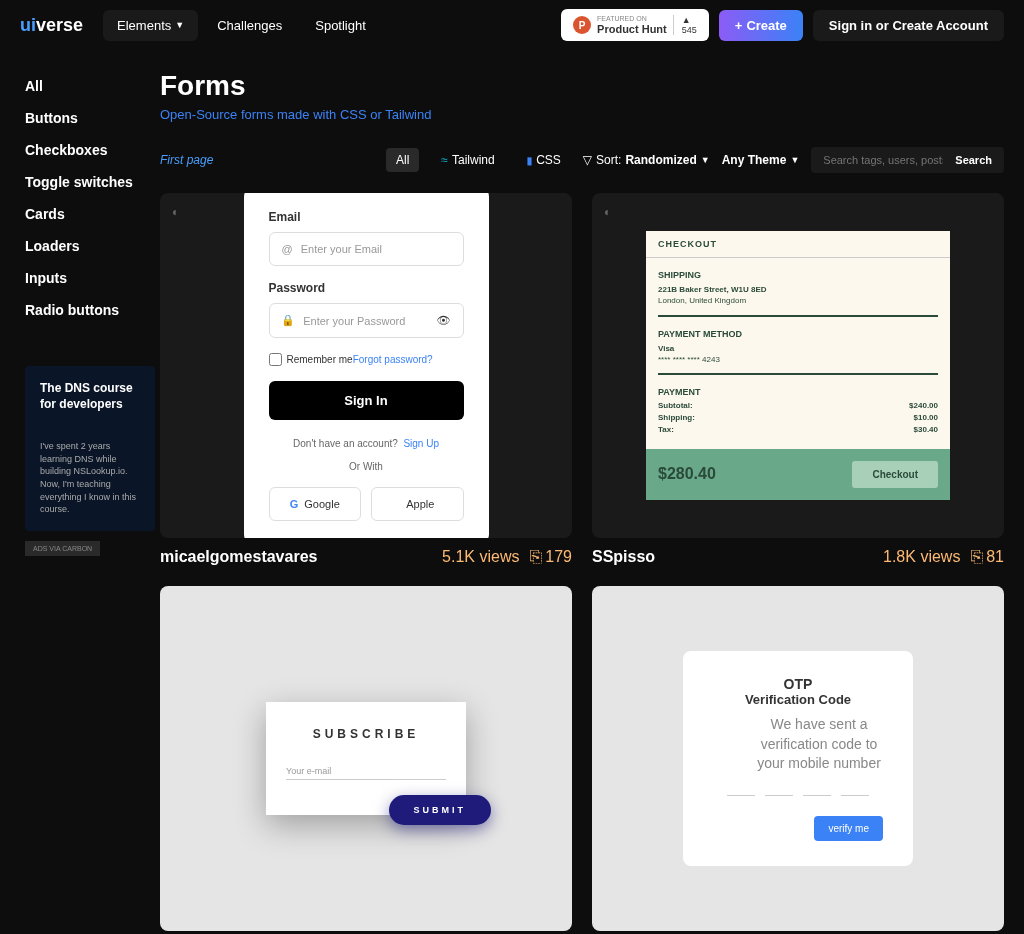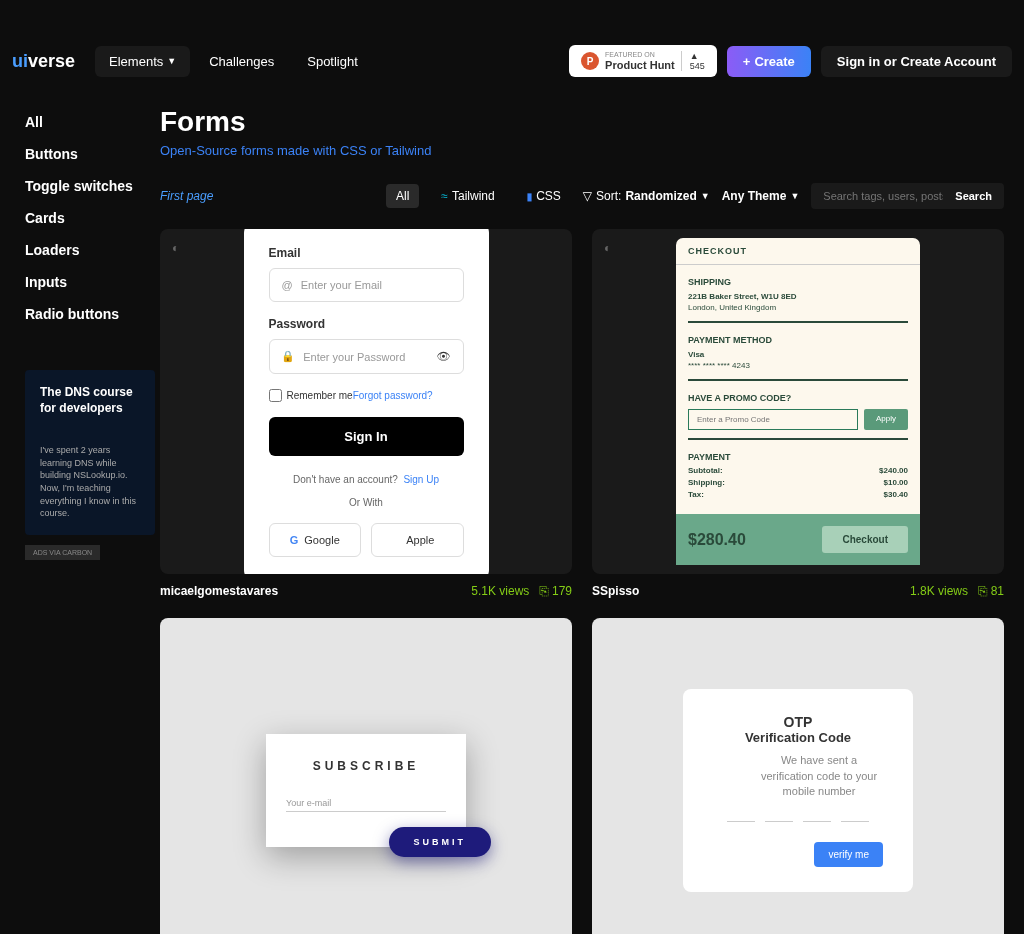--- a/index.html
+++ b/index.html
@@ -1,19 +1,19 @@
 <!DOCTYPE html>
 <html><head>
 <meta charset="utf-8">
 <style>
 * { margin: 0; padding: 0; box-sizing: border-box; }
 body { background: #0d0d0d; color: #fff; font-family: -apple-system, BlinkMacSystemFont, 'Segoe UI', sans-serif; width: 1024px; }
 
 
-.header { display: flex; align-items: center; padding: 10px 12px; height: 50px; margin-top: 36px; }
+.header { display: flex; align-items: center; padding: 10px 20px; height: 50px; }
 .logo { font-weight: bold; font-size: 18px; margin-right: 20px; }
 .logo .ui { color: #4a9eff; }
 .logo .verse { color: #fff; }
 .nav-items { display: flex; gap: 5px; }
 .nav-item { padding: 8px 14px; background: #1a1a1a; border-radius: 6px; font-size: 13px; cursor: pointer; display: flex; align-items: center; gap: 4px; }
 .nav-item.plain { background: transparent; }
 .header-right { margin-left: auto; display: flex; gap: 10px; align-items: center; }
 .product-hunt { background: #fff; color: #333; padding: 6px 12px; border-radius: 6px; font-size: 10px; display: flex; align-items: center; gap: 6px; }
 .ph-badge { background: #da552f; color: #fff; width: 18px; height: 18px; border-radius: 50%; display: flex; align-items: center; justify-content: center; font-size: 10px; font-weight: bold; }
 .ph-text { display: flex; flex-direction: column; line-height: 1.1; }
@@ -47,42 +47,42 @@
 .sort-chip { display: flex; align-items: center; gap: 4px; cursor: pointer; }
 .search-box { background: #1a1a1a; padding: 7px 12px; border-radius: 4px; display: flex; align-items: center; gap: 12px; }
 .search-box input { background: transparent; border: none; color: #888; font-size: 11px; width: 120px; outline: none; }
 .search-btn { color: #fff; font-size: 11px; cursor: pointer; font-weight: 600; }
 
 
 .grid { display: grid; grid-template-columns: 1fr 1fr; gap: 20px; }
 .card { position: relative; }
 .card-preview { background: #1a1a1a; border-radius: 8px; height: 345px; display: flex; align-items: center; justify-content: center; position: relative; overflow: hidden; }
 .card-badge { position: absolute; top: 12px; left: 12px; color: #666; font-size: 12px; }
-.card-footer { display: flex; align-items: center; margin-top: 10px; font-size: 12px; }
+.card-footer { display: flex; align-items: center; margin-top: 10px; font-size: 16px; }
 .card-author { color: #fff; font-weight: 600; }
-.card-stats { margin-left: auto; display: flex; gap: 10px; color: #84cc16; }
+.card-stats { margin-left: auto; display: flex; gap: 10px; color: #fdba74; }
 .card-stats .bookmark { display: flex; align-items: center; gap: 3px; }
 
 
 .login-form { background: #fff; border-radius: 12px; padding: 25px; width: 245px; color: #333; }
 .login-form .label { font-size: 12px; font-weight: 600; margin-bottom: 8px; }
 .login-form .input-wrap { border: 1px solid #ddd; border-radius: 6px; padding: 10px 12px; display: flex; align-items: center; gap: 8px; margin-bottom: 15px; font-size: 11px; color: #999; }
 .login-form .input-wrap .eye { margin-left: auto; color: #333; }
 .login-form .row { display: flex; font-size: 10px; margin-bottom: 15px; align-items: center; }
 .login-form .row .remember { display: flex; align-items: center; gap: 5px; }
 .login-form .row .forgot { color: #3b82f6; }
 .login-form .signin { background: #000; color: #fff; padding: 12px; border-radius: 6px; text-align: center; font-size: 13px; font-weight: 600; margin-bottom: 18px; }
 .login-form .signup-row { text-align: center; font-size: 10px; color: #666; margin-bottom: 12px; }
 .login-form .signup-row .link { color: #3b82f6; }
 .login-form .orwith { text-align: center; font-size: 10px; color: #666; margin-bottom: 15px; }
 .login-form .social-row { display: flex; gap: 10px; }
 .login-form .social-btn { flex: 1; border: 1px solid #ddd; border-radius: 6px; padding: 10px; text-align: center; font-size: 11px; display: flex; align-items: center; justify-content: center; gap: 6px; }
 
 
-.checkout { background: #fdf8ed; width: 244px; font-size: 9px; color: #2a4a3a; border-radius: 7px; }
+.checkout { background: #fdf8ed; width: 304px; font-size: 9px; color: #2a4a3a; }
 .checkout .header-c { padding: 8px 12px; font-weight: bold; letter-spacing: 1px; border-bottom: 1px solid #ccc; }
 .checkout .body { padding: 12px; }
 .checkout .section { margin-bottom: 12px; border-bottom: 2px solid #2a4a3a; padding-bottom: 8px; }
 .checkout .section-title { font-weight: bold; font-size: 9px; margin-bottom: 4px; }
 .checkout .section-text { font-size: 8px; line-height: 1.4; }
 .checkout .promo-row { display: flex; gap: 6px; margin-top: 6px; }
 .checkout .promo-input { flex: 1; border: 1px solid #2a7a5a; padding: 5px 8px; font-size: 8px; background: transparent; }
 .checkout .apply-btn { background: #5a9a7a; color: #fff; padding: 5px 12px; font-size: 8px; border-radius: 2px; }
 .checkout .payment-row { display: flex; justify-content: space-between; font-size: 8px; margin-bottom: 3px; font-weight: bold; }
 .checkout .footer-c { background: #6aa88a; padding: 12px; display: flex; justify-content: space-between; align-items: center; }
@@ -93,21 +93,21 @@
 .sub-card-preview { background: #e5e5e5; }
 .subscribe { background: #fff; padding: 25px 20px 35px; width: 200px; position: relative; box-shadow: 0 10px 30px rgba(0,0,0,0.3); }
 .subscribe .title { font-size: 12px; font-weight: bold; letter-spacing: 4px; text-align: center; margin-bottom: 25px; color: #333; }
 .subscribe .input { border: none; border-bottom: 1px solid #ccc; font-size: 9px; color: #999; padding-bottom: 3px; width: 100%; }
 .subscribe .submit { position: absolute; bottom: -10px; right: -25px; background: #1e1b7b; color: #fff; padding: 10px 25px; border-radius: 20px; font-size: 9px; font-weight: bold; letter-spacing: 3px; box-shadow: 0 5px 15px rgba(30,27,123,0.5); }
 
 
 .otp { background: #fff; border-radius: 8px; padding: 25px 30px; width: 230px; text-align: center; color: #333; }
 .otp .title { font-size: 14px; font-weight: bold; }
 .otp .subtitle { font-size: 13px; font-weight: bold; margin-bottom: 8px; }
-.otp .desc { font-size: 11px; color: #888; margin-bottom: 20px; line-height: 1.4; margin-left: 42px; }
+.otp .desc { font-size: 14px; color: #888; margin-bottom: 20px; line-height: 1.4; margin-left: 42px; }
 .otp .inputs { display: flex; gap: 10px; justify-content: center; margin-bottom: 20px; }
 .otp .inputs .box { width: 28px; height: 2px; border-bottom: 1px solid #ccc; }
 .otp .verify { background: #3b82f6; color: #fff; padding: 7px 14px; border-radius: 4px; font-size: 10px; display: inline-block; float: right; }
 
 .chev { font-size: 9px; }
 </style>
 </head>
 <body>
 
 <div class="header">
@@ -136,20 +136,21 @@
         <span>Create</span>
       </div>
     <div class="signin-btn">Sign in or Create Account</div>
   </div>
 </div>
 
 <div class="main-layout">
   <div class="sidebar">
     <div class="sidebar-item">All</div>
     <div class="sidebar-item">Buttons</div>
+    <div class="sidebar-item">Checkboxes</div>
     <div class="sidebar-item">Toggle switches</div>
     <div class="sidebar-item">Cards</div>
     <div class="sidebar-item">Loaders</div>
     <div class="sidebar-item">Inputs</div>
     <div class="sidebar-item">Radio buttons</div>
     <div class="ad-card">
       <div class="title">The DNS course for developers</div>
       <div class="desc">I've spent 2 years learning DNS while building NSLookup.io. Now, I'm teaching everything I know in this course.</div>
     </div>
     <div class="ad-tag">ADS VIA CARBON</div>
@@ -246,27 +247,20 @@
             <div class="header-c">CHECKOUT</div>
             <div class="body">
               <div class="section">
                 <div class="section-title">SHIPPING</div>
                 <div class="section-text"><b>221B Baker Street, W1U 8ED</b><br><span>London, United Kingdom</span></div>
               </div>
               <div class="section">
                 <div class="section-title">PAYMENT METHOD</div>
                 <div class="section-text"><b>Visa</b><br><span>**** **** **** 4243</span></div>
               </div>
-              <div class="section">
-                <div class="section-title">HAVE A PROMO CODE?</div>
-                <div class="promo-row">
-                  <input class="promo-input" placeholder="Enter a Promo Code" style="">
-                  <span class="apply-btn">Apply</span>
-                </div>
-              </div>
               <div>
                 <div class="section-title">PAYMENT</div>
                 <div class="payment-row">
                     <span>Subtotal:</span>
                     <span>$240.00</span>
                   </div>
                 <div class="payment-row">
                     <span>Shipping:</span>
                     <span>$10.00</span>
                   </div>

